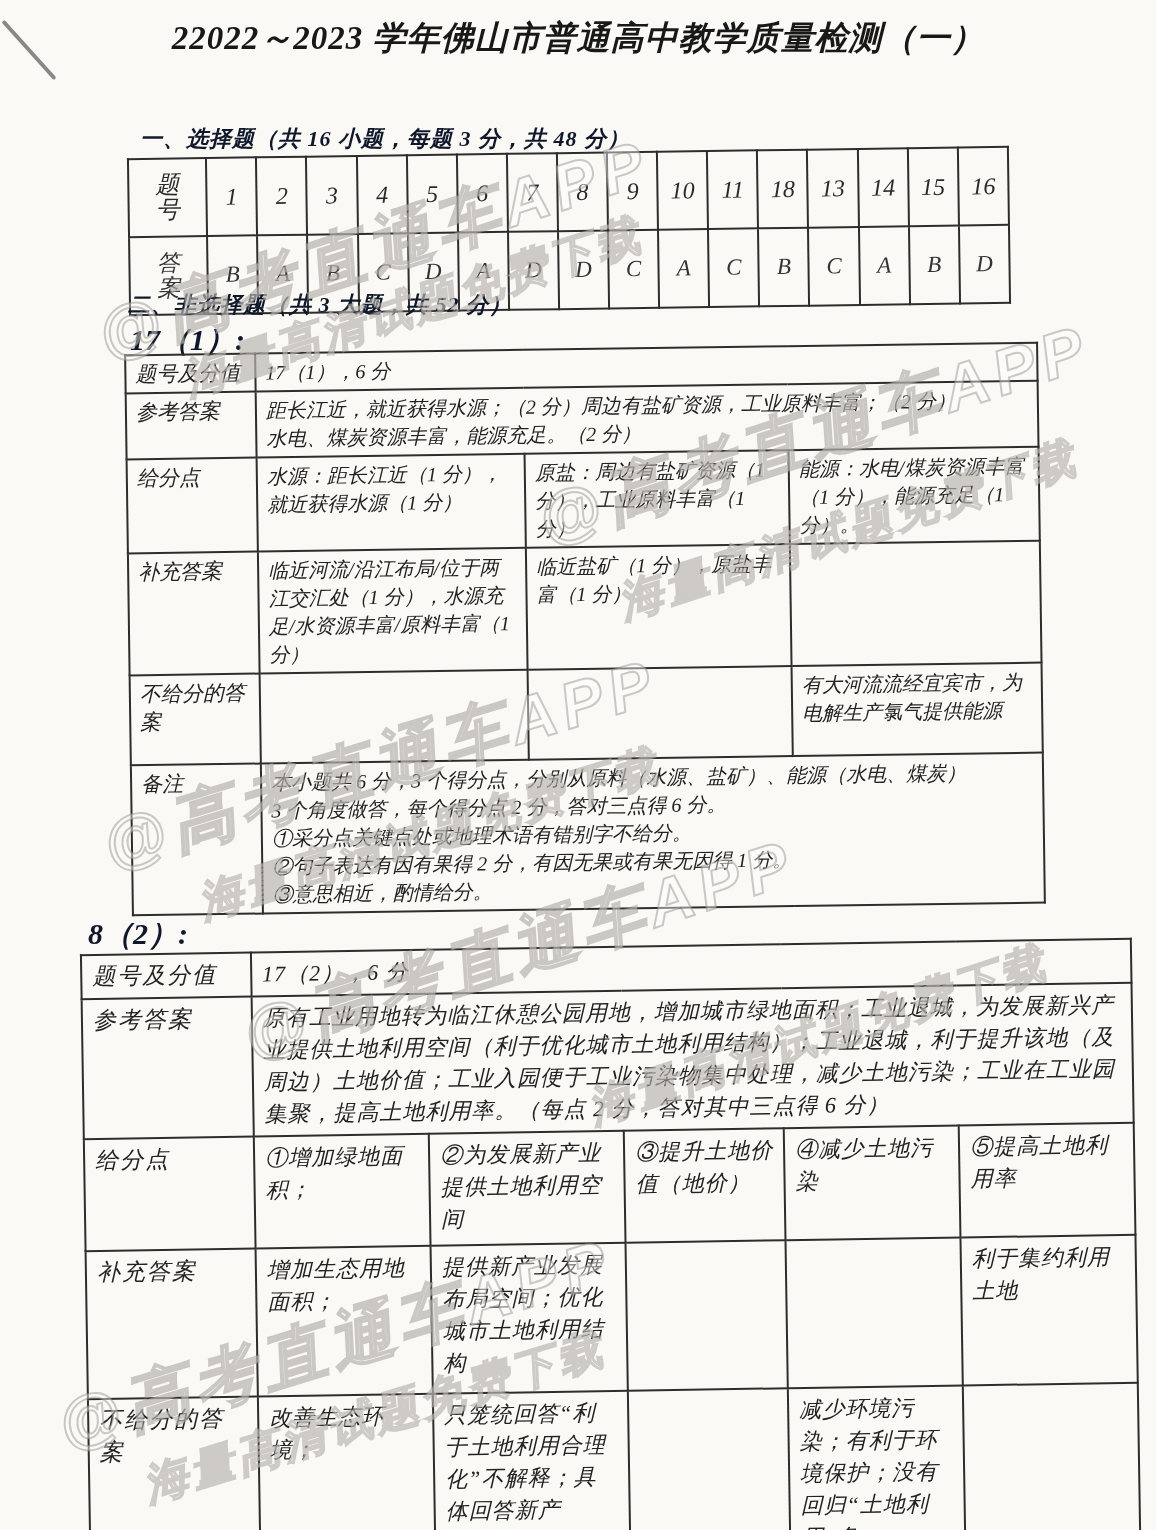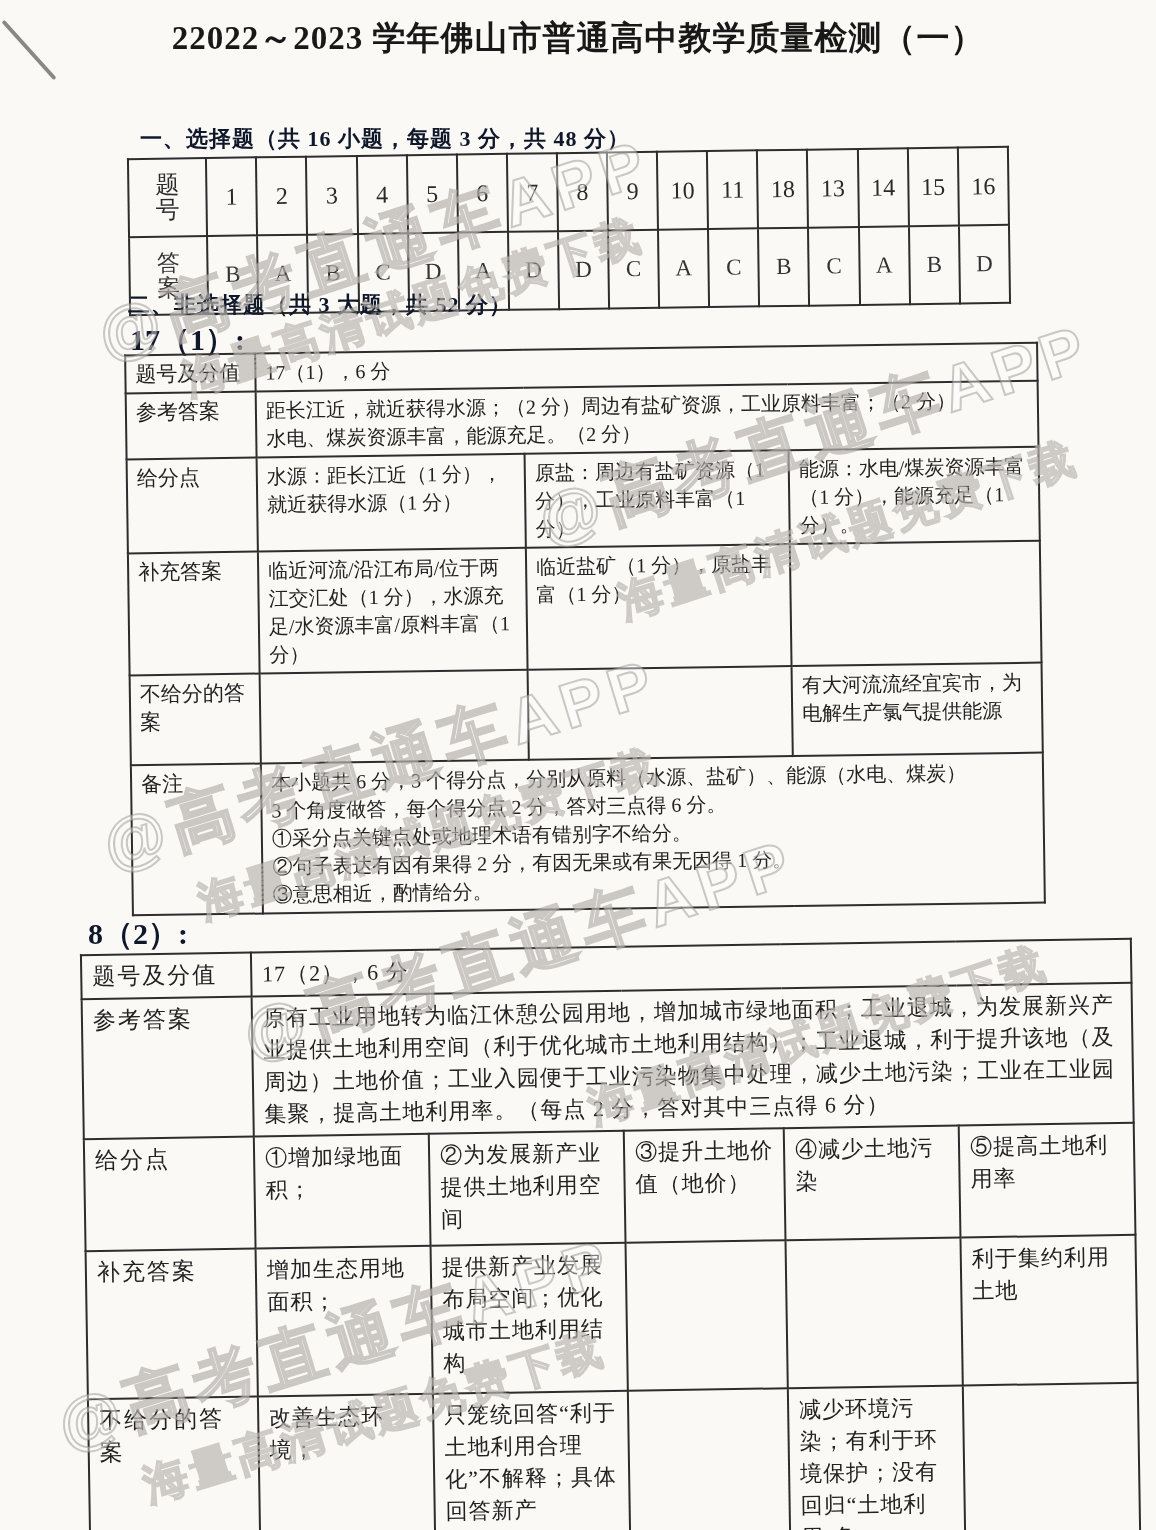--- a/index.html
+++ b/index.html
@@ -1,17 +1,17 @@
 <!DOCTYPE html>
 <html><head>
 <meta charset="utf-8">
 <style>
   html,body{margin:0;padding:0;background:#d8d6d0;}
   .page{position:relative;width:1156px;height:1530px;margin:0 auto;background:#faf9f5;
-        overflow:hidden;font-family:"Liberation Serif","DejaVu Serif",serif;color:#1e1e1e;}
+        overflow:hidden;font-family:"Liberation Serif","DejaVu Serif",serif;color:#1e1e1e;font-style:italic;}
 
   .title1{position:absolute;top:16px;left:0;width:100%;text-align:center;
           font-size:33px;font-weight:700;letter-spacing:1px;color:#181818;}
   .title2{position:absolute;top:66px;left:0;width:100%;text-align:center;
           font-size:45px;font-weight:700;letter-spacing:4px;color:#141414;}
   .shead{position:absolute;font-size:22px;font-weight:700;color:#0f172a;letter-spacing:1px;}
   .qhead{position:absolute;font-size:30px;font-weight:700;color:#0f172a;}
 
   table{border-collapse:collapse;table-layout:fixed;background:transparent;}
   td{border:2px solid #2d2d2d;vertical-align:top;padding:4px 9px;

